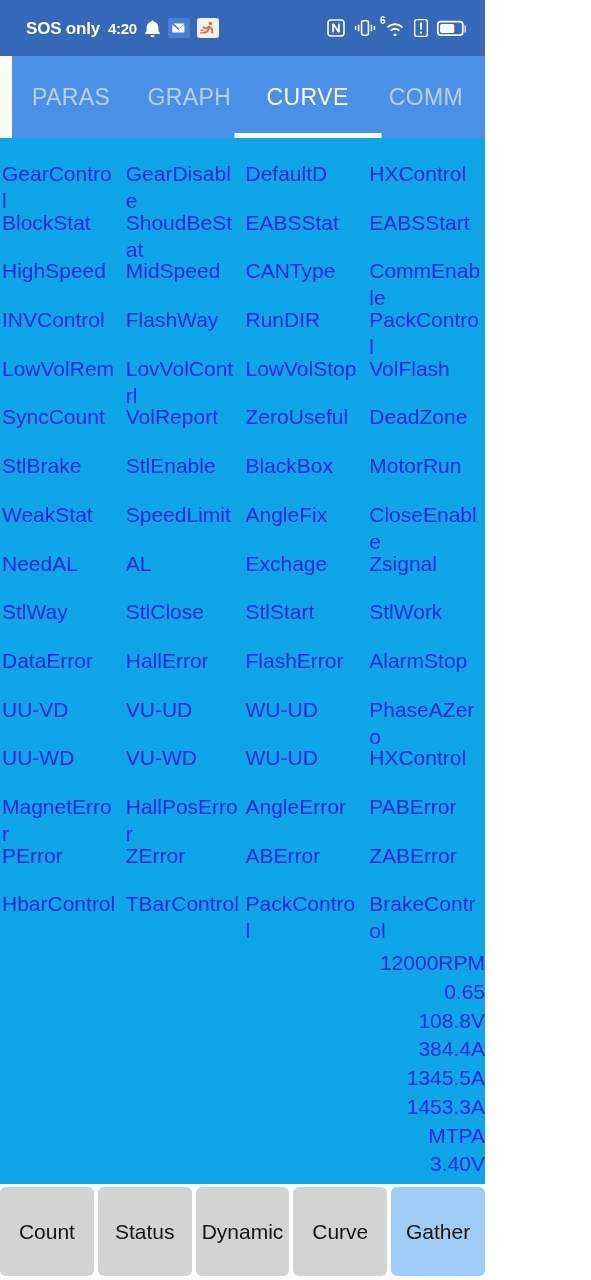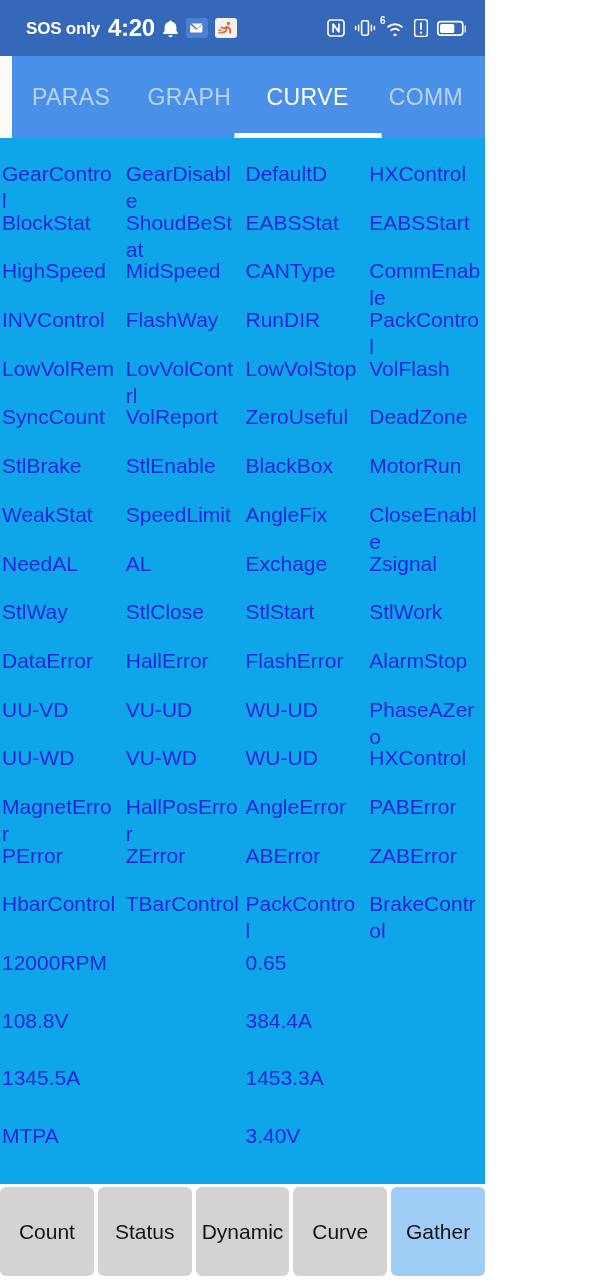--- a/index.html
+++ b/index.html
@@ -40,21 +40,21 @@
     align-items: center;
     gap: 7px;
   }
   .sb-carrier {
     font-size: 17px;
     font-weight: 700;
     letter-spacing: -0.2px;
     line-height: 1;
   }
   .sb-clock {
-    font-size: 24px;
+    font-size: 15px;
     font-weight: 700;
     line-height: 1;
     letter-spacing: -0.3px;
     margin-left: 1px;
   }
   .sb-icon {
     display: inline-flex;
     align-items: center;
     justify-content: center;
   }
@@ -151,21 +151,22 @@
   .cell.c2 { padding-left: 8px; }
   .cell.c3 { padding-left: 4px; }
   .cell.c4 { padding-left: 8px; }
 
   .values {
     margin-top: 10px;
   }
   .value-row {
     display: flex;
     height: 57.5px;
-    align-items: flex-start;
+    align-items: flex-end;
+    flex-direction: column;
   }
   .value-cell {
     flex: 1 1 0;
     min-width: 0;
     color: #2526d8;
     font-size: 21px;
     line-height: 27px;
     padding-left: 2px;
     box-sizing: border-box;
     cursor: pointer;

